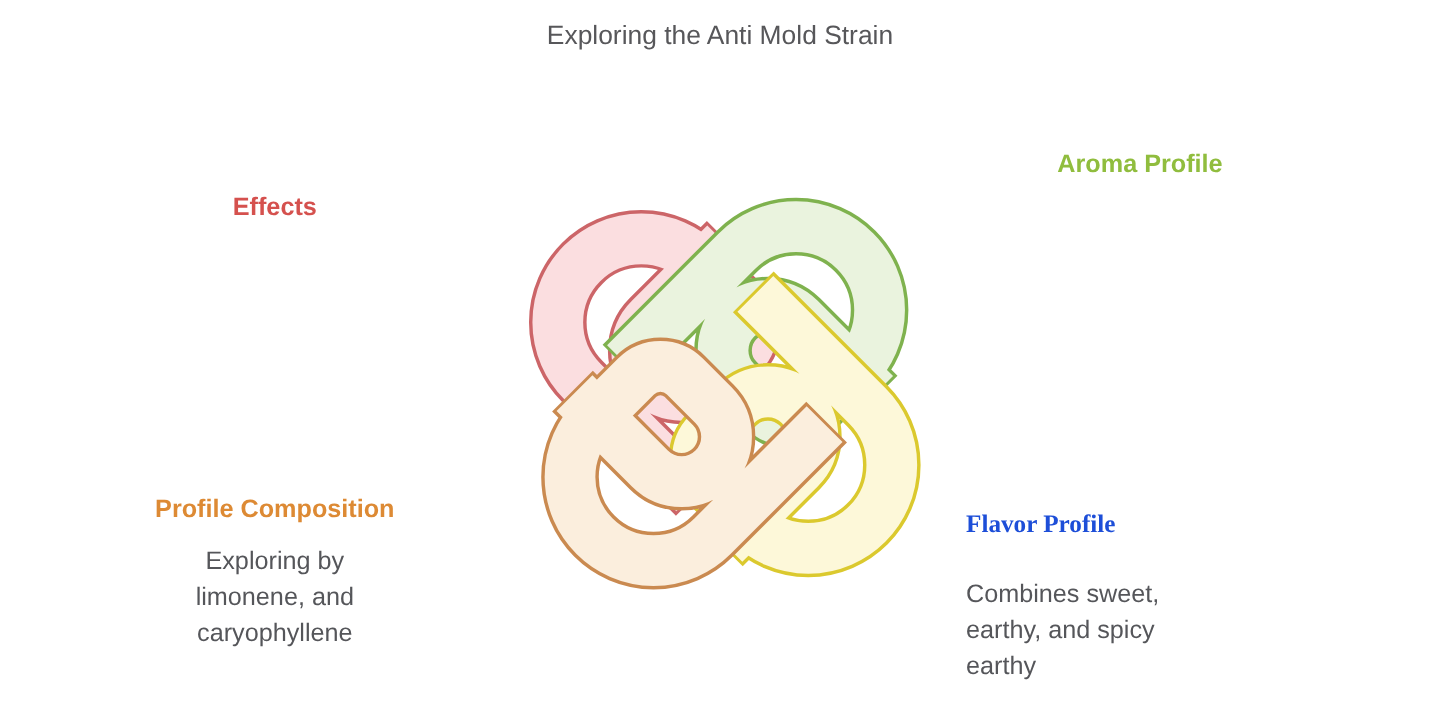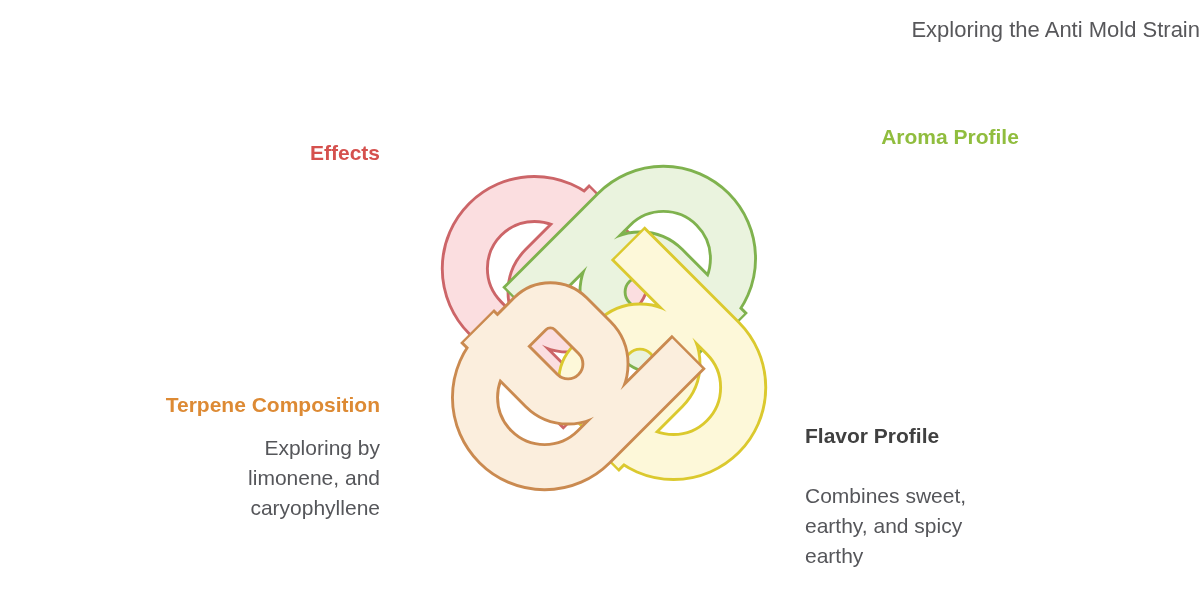--- a/index.html
+++ b/index.html
@@ -5,33 +5,33 @@
   html,body{margin:0;padding:0;background:#ffffff;}
   #canvas{
     position:relative;
     width:1200px;height:600px;
     background:#ffffff;
     overflow:hidden;
     font-family:"Liberation Sans","DejaVu Sans",sans-serif;
   }
   .page-title{
     position:absolute;left:0;top:16px;width:1200px;
-    text-align:right;
+    text-align:center;
     font-size:22px;line-height:28px;font-weight:400;
     color:#57575a;
   }
   .section{position:absolute;}
   .section .heading{
     font-size:21px;line-height:30px;font-weight:700;
   }
   .section .body-line{
     font-size:21px;line-height:30px;font-weight:400;
     color:#55565a;
   }
-  .sec-right{text-align:right;}
+  .sec-right{text-align:center;margin-top:20px;}
   .sec-left{text-align:left;}
   #sec-effects{left:78px;top:138px;width:302px;}
   #sec-effects .heading{margin-bottom:25px;}
   #sec-aroma{left:805px;top:122px;width:290px;}
   #sec-aroma .heading{margin-bottom:30px;}
   #sec-terpene{left:78px;top:390px;width:302px;}
   #sec-terpene .heading{margin-bottom:13px;}
   #sec-flavor{left:805px;top:421px;width:290px;}
   #sec-flavor .heading{margin-bottom:30px;}
   #knot-svg{position:absolute;left:0;top:0;}
@@ -72,30 +72,30 @@
 
   <div class="section sec-right" id="sec-effects">
     <div class="heading" style="color: rgb(213, 81, 78);">Effects</div>
   </div>
 
   <div class="section sec-left" id="sec-aroma">
     <div class="heading" style="color: rgb(144, 189, 62); text-align: center;">Aroma Profile</div>
   </div>
 
   <div class="section sec-right" id="sec-terpene">
-    <div class="heading" style="color: rgb(221, 138, 52);">Terpene Composition</div>
+    <div class="heading" style="color: rgb(221, 138, 52);">Profile Composition</div>
     <div>
       <div class="body-line">Exploring by</div>
       <div class="body-line">limonene, and</div>
       <div class="body-line">caryophyllene</div>
     </div>
   </div>
 
   <div class="section sec-left" id="sec-flavor">
-    <div class="heading" style="color: #404040;">Flavor Profile</div>
+    <div class="heading" style="color: #1d4ed8; font-family: Liberation Serif, serif;">Flavor Profile</div>
     <div>
       <div class="body-line">Combines sweet,</div>
       <div class="body-line">earthy, and spicy</div>
       <div class="body-line">earthy</div>
     </div>
   </div>
 
 </div>
 
 </body></html>

